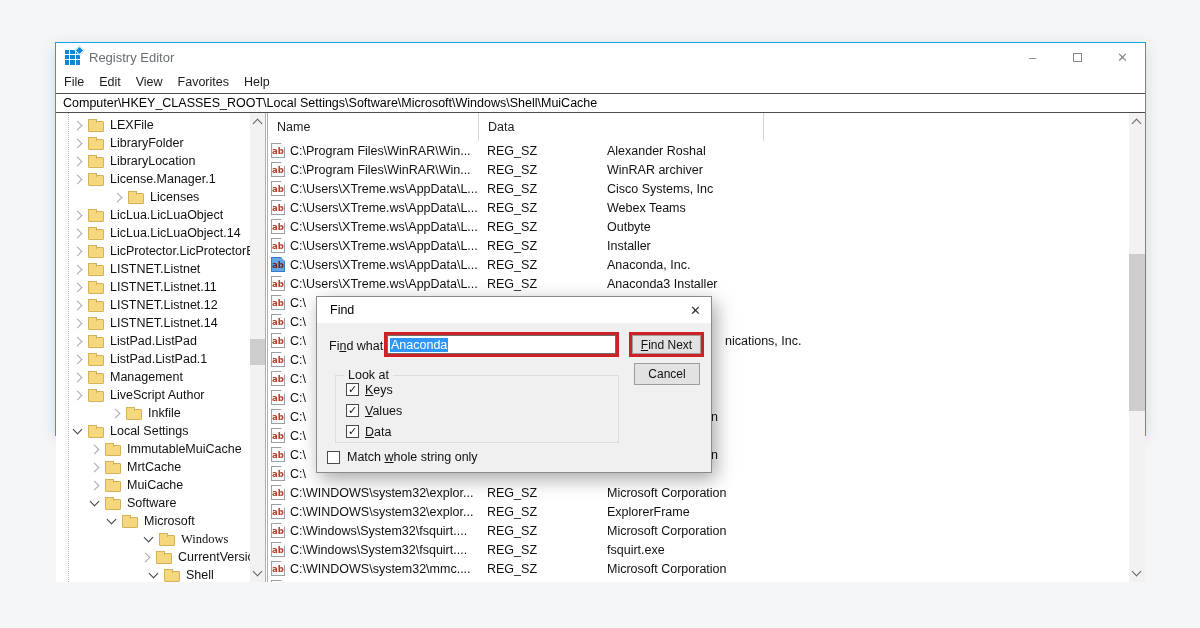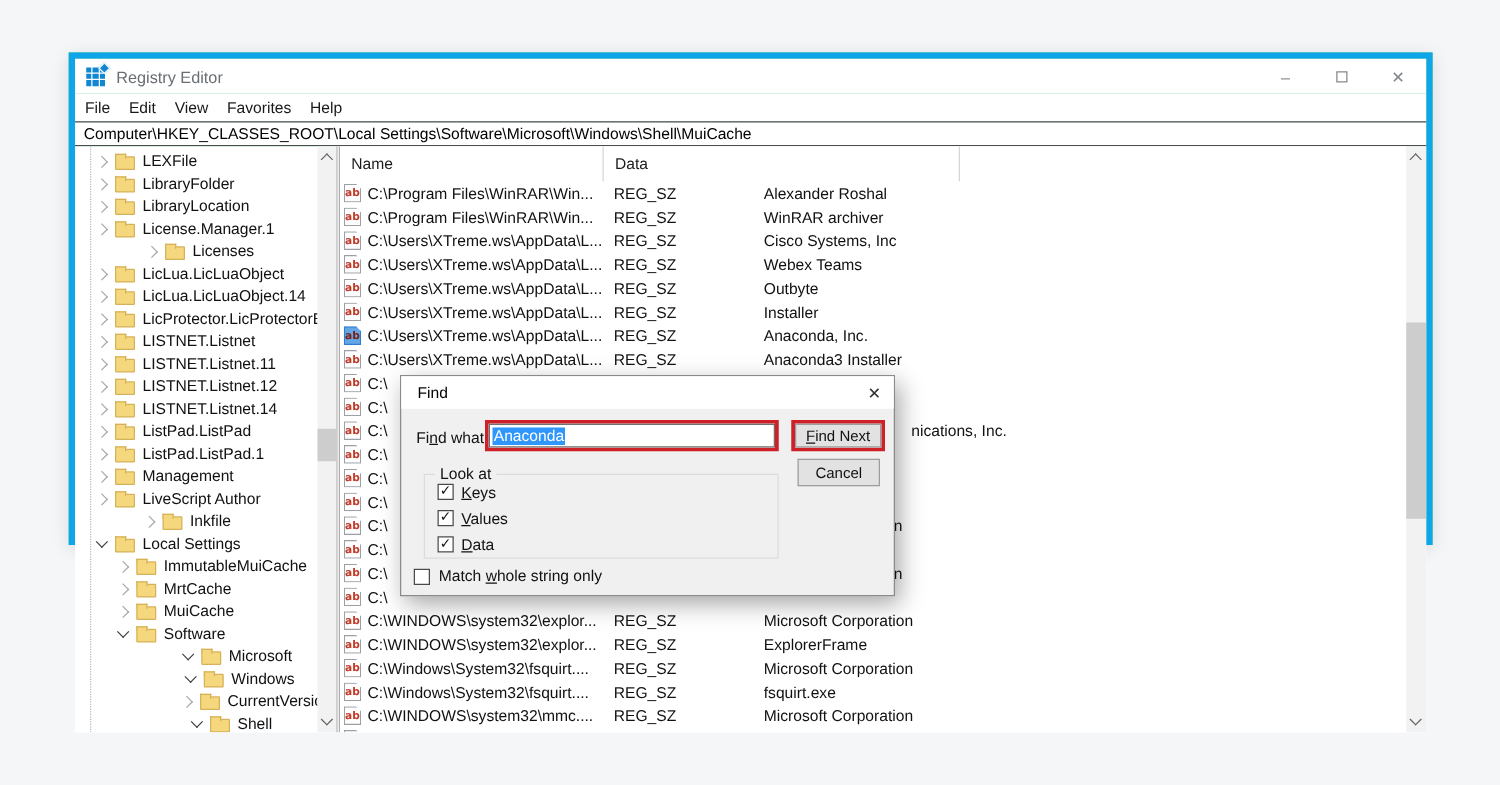--- a/index.html
+++ b/index.html
@@ -2,21 +2,21 @@
 <html><head>
 <meta charset="utf-8">
 <style>
   * { margin:0; padding:0; box-sizing:border-box; }
   html,body { width:1200px; height:628px; }
   body { background:#f5f6f8; font-family:"Liberation Sans", sans-serif; color:#111; overflow:hidden; }
 
   .stage { position:relative; width:1200px; height:628px; }
 
   .win { position:absolute; left:55px; top:42px; width:1091px; height:394px;
-         background:#22c55e; border:5px solid #0ea5e9; box-shadow:0 3px 14px rgba(0,0,0,.12); }
+         background:#a16207; border:1px solid #0ea5e9; box-shadow:0 3px 14px rgba(0,0,0,.12); }
 
   
   .titlebar { height:28px; display:flex; align-items:center; background:#fff; }
   .reg-icon { width:15px; height:15px; margin:0 9px 0 9px; position:relative;
               display:grid; grid-template-columns:repeat(3,1fr); grid-template-rows:repeat(3,1fr); gap:1px; }
   .reg-icon i { background:#0f87d3; }
   .reg-icon::after { content:""; position:absolute; right:-3px; top:-3px; width:5px; height:5px;
                      background:#0f87d3; transform:rotate(45deg); border:1px solid #fff; }
   .title-text { font-size:13px; color:#696e73; }
   .win-controls { margin-left:auto; display:flex; height:100%; }
@@ -251,26 +251,26 @@
           <div class="tree-row" style="padding-left: 33px;">
             <span class="chev"></span>
             <span class="folder"></span>
             <span>MuiCache</span>
           </div>
           <div class="tree-row" style="padding-left: 33px;">
             <span class="chev open"></span>
             <span class="folder"></span>
             <span>Software</span>
           </div>
-          <div class="tree-row" style="padding-left: 50px; margin-left: 35px;">
+          <div class="tree-row" style="padding-left: 50px;">
             <span class="chev open"></span>
             <span class="folder"></span>
             <span>Microsoft</span>
           </div>
-          <div class="tree-row" style="padding-left: 87px;">
+          <div class="tree-row" style="padding-left: 87px; font-family: Liberation Serif, serif;">
             <span class="chev open"></span>
             <span class="folder"></span>
             <span>Windows</span>
           </div>
           <div class="tree-row" style="padding-left: 84px;">
             <span class="chev"></span>
             <span class="folder"></span>
             <span>CurrentVersion</span>
           </div>
           <div class="tree-row" style="padding-left: 92px;">

